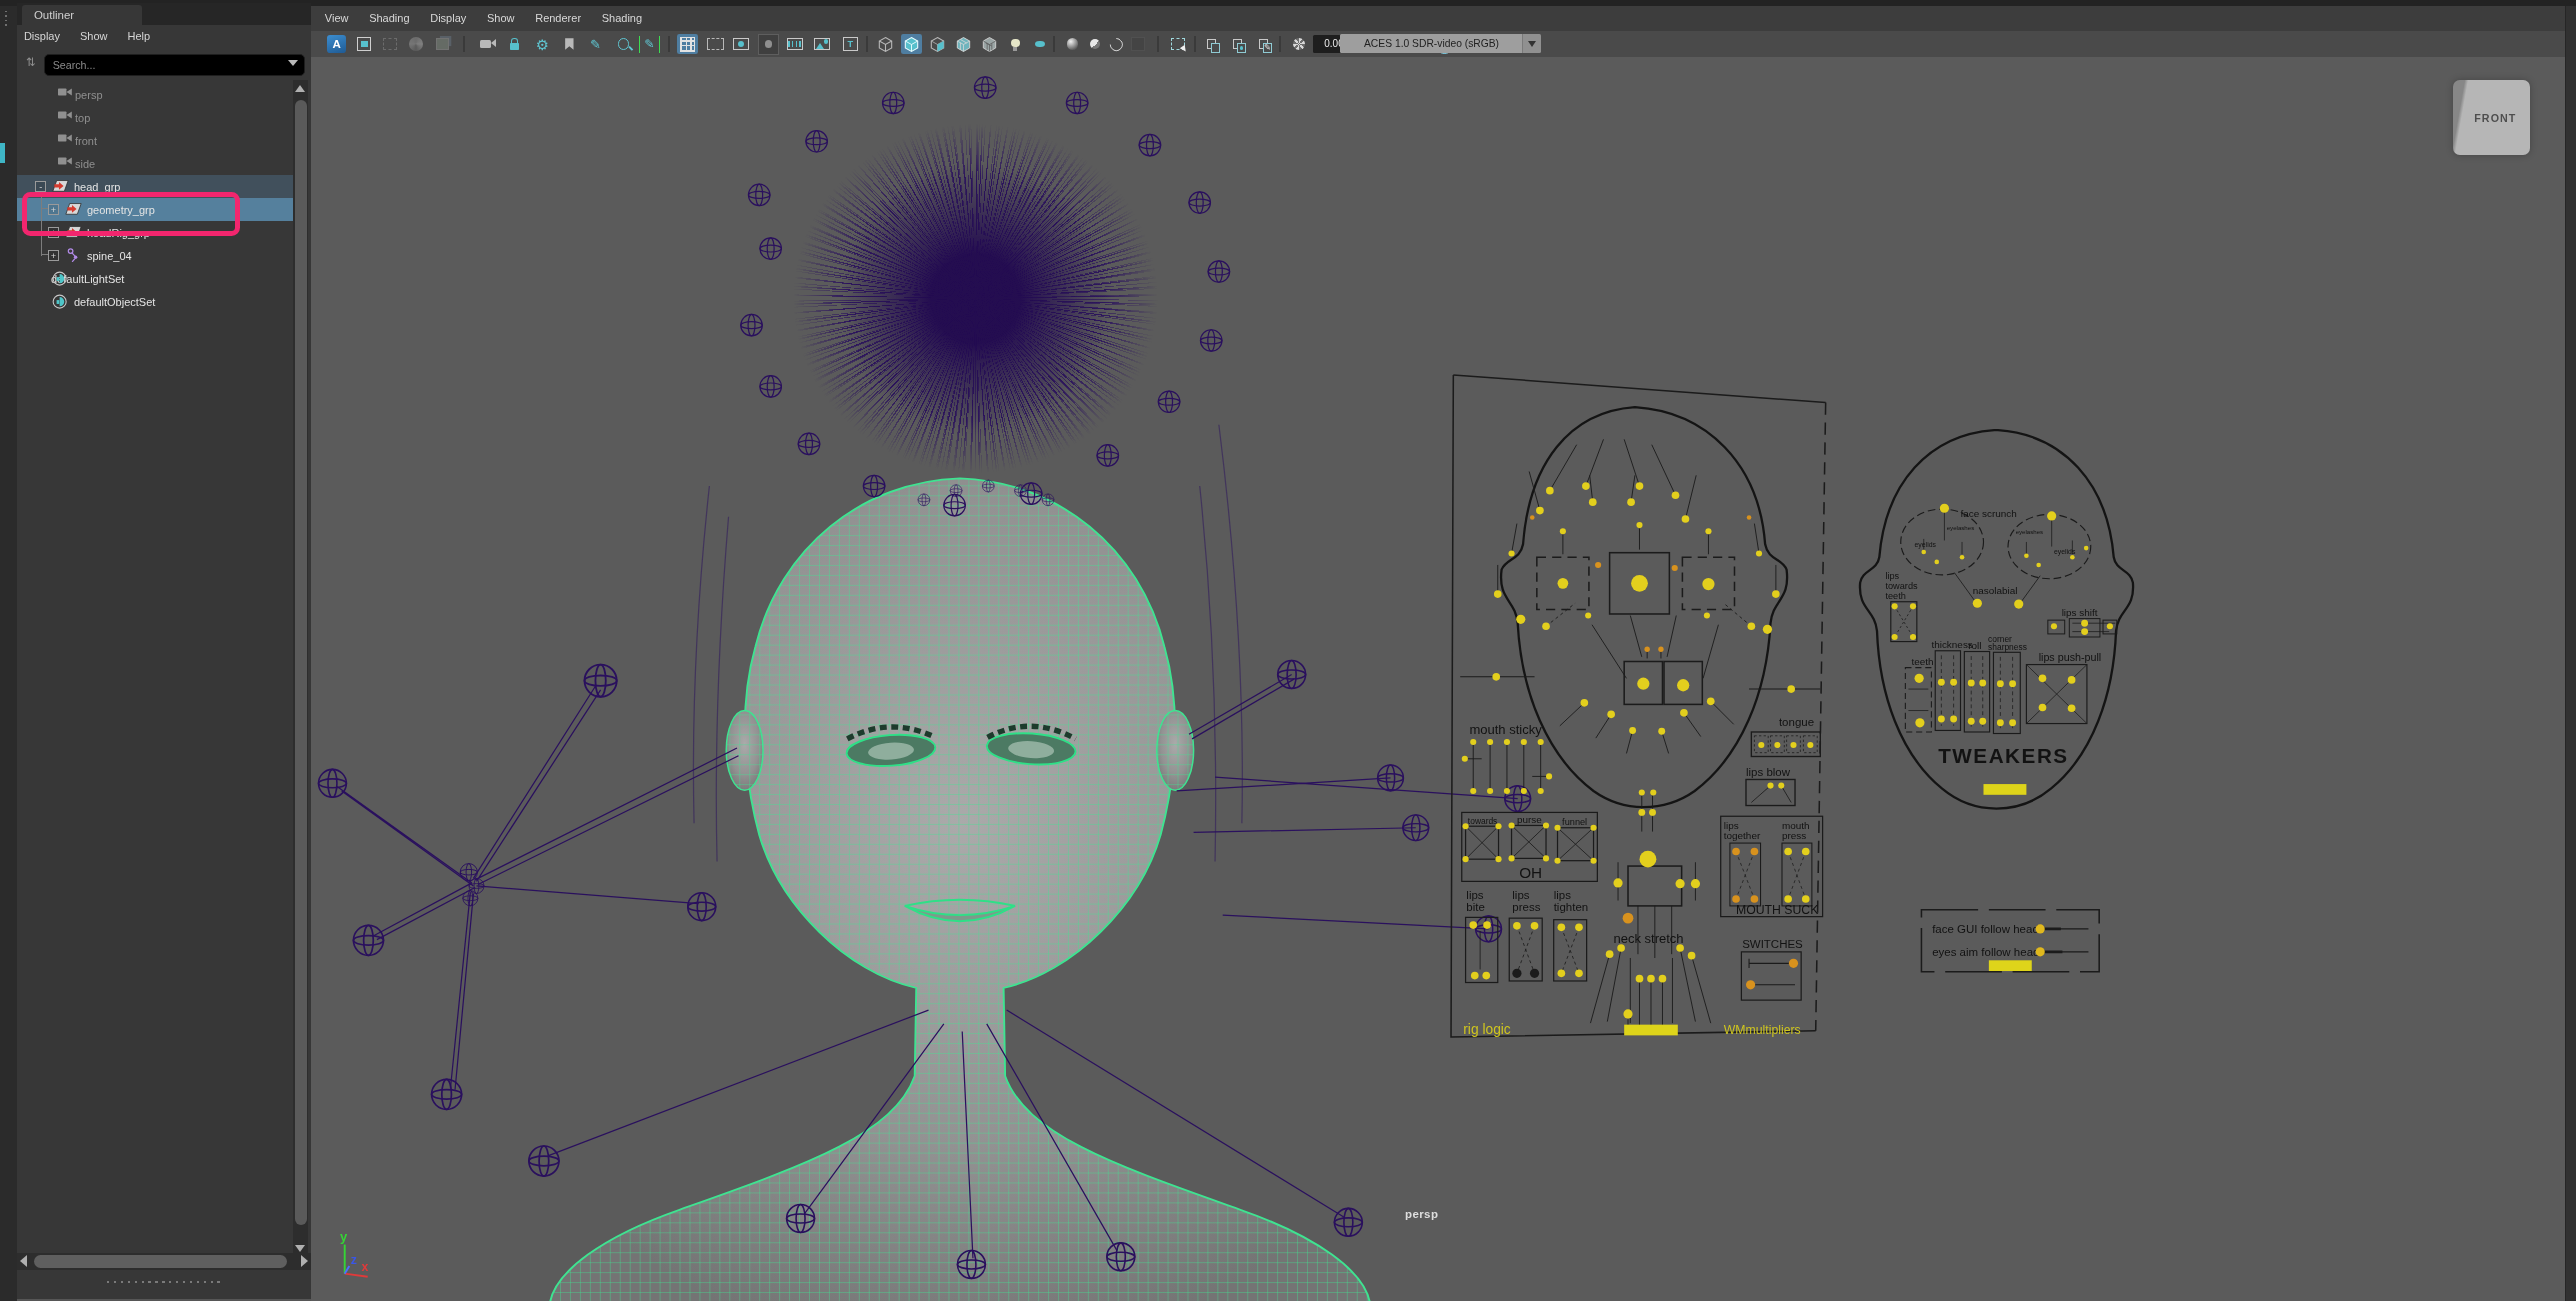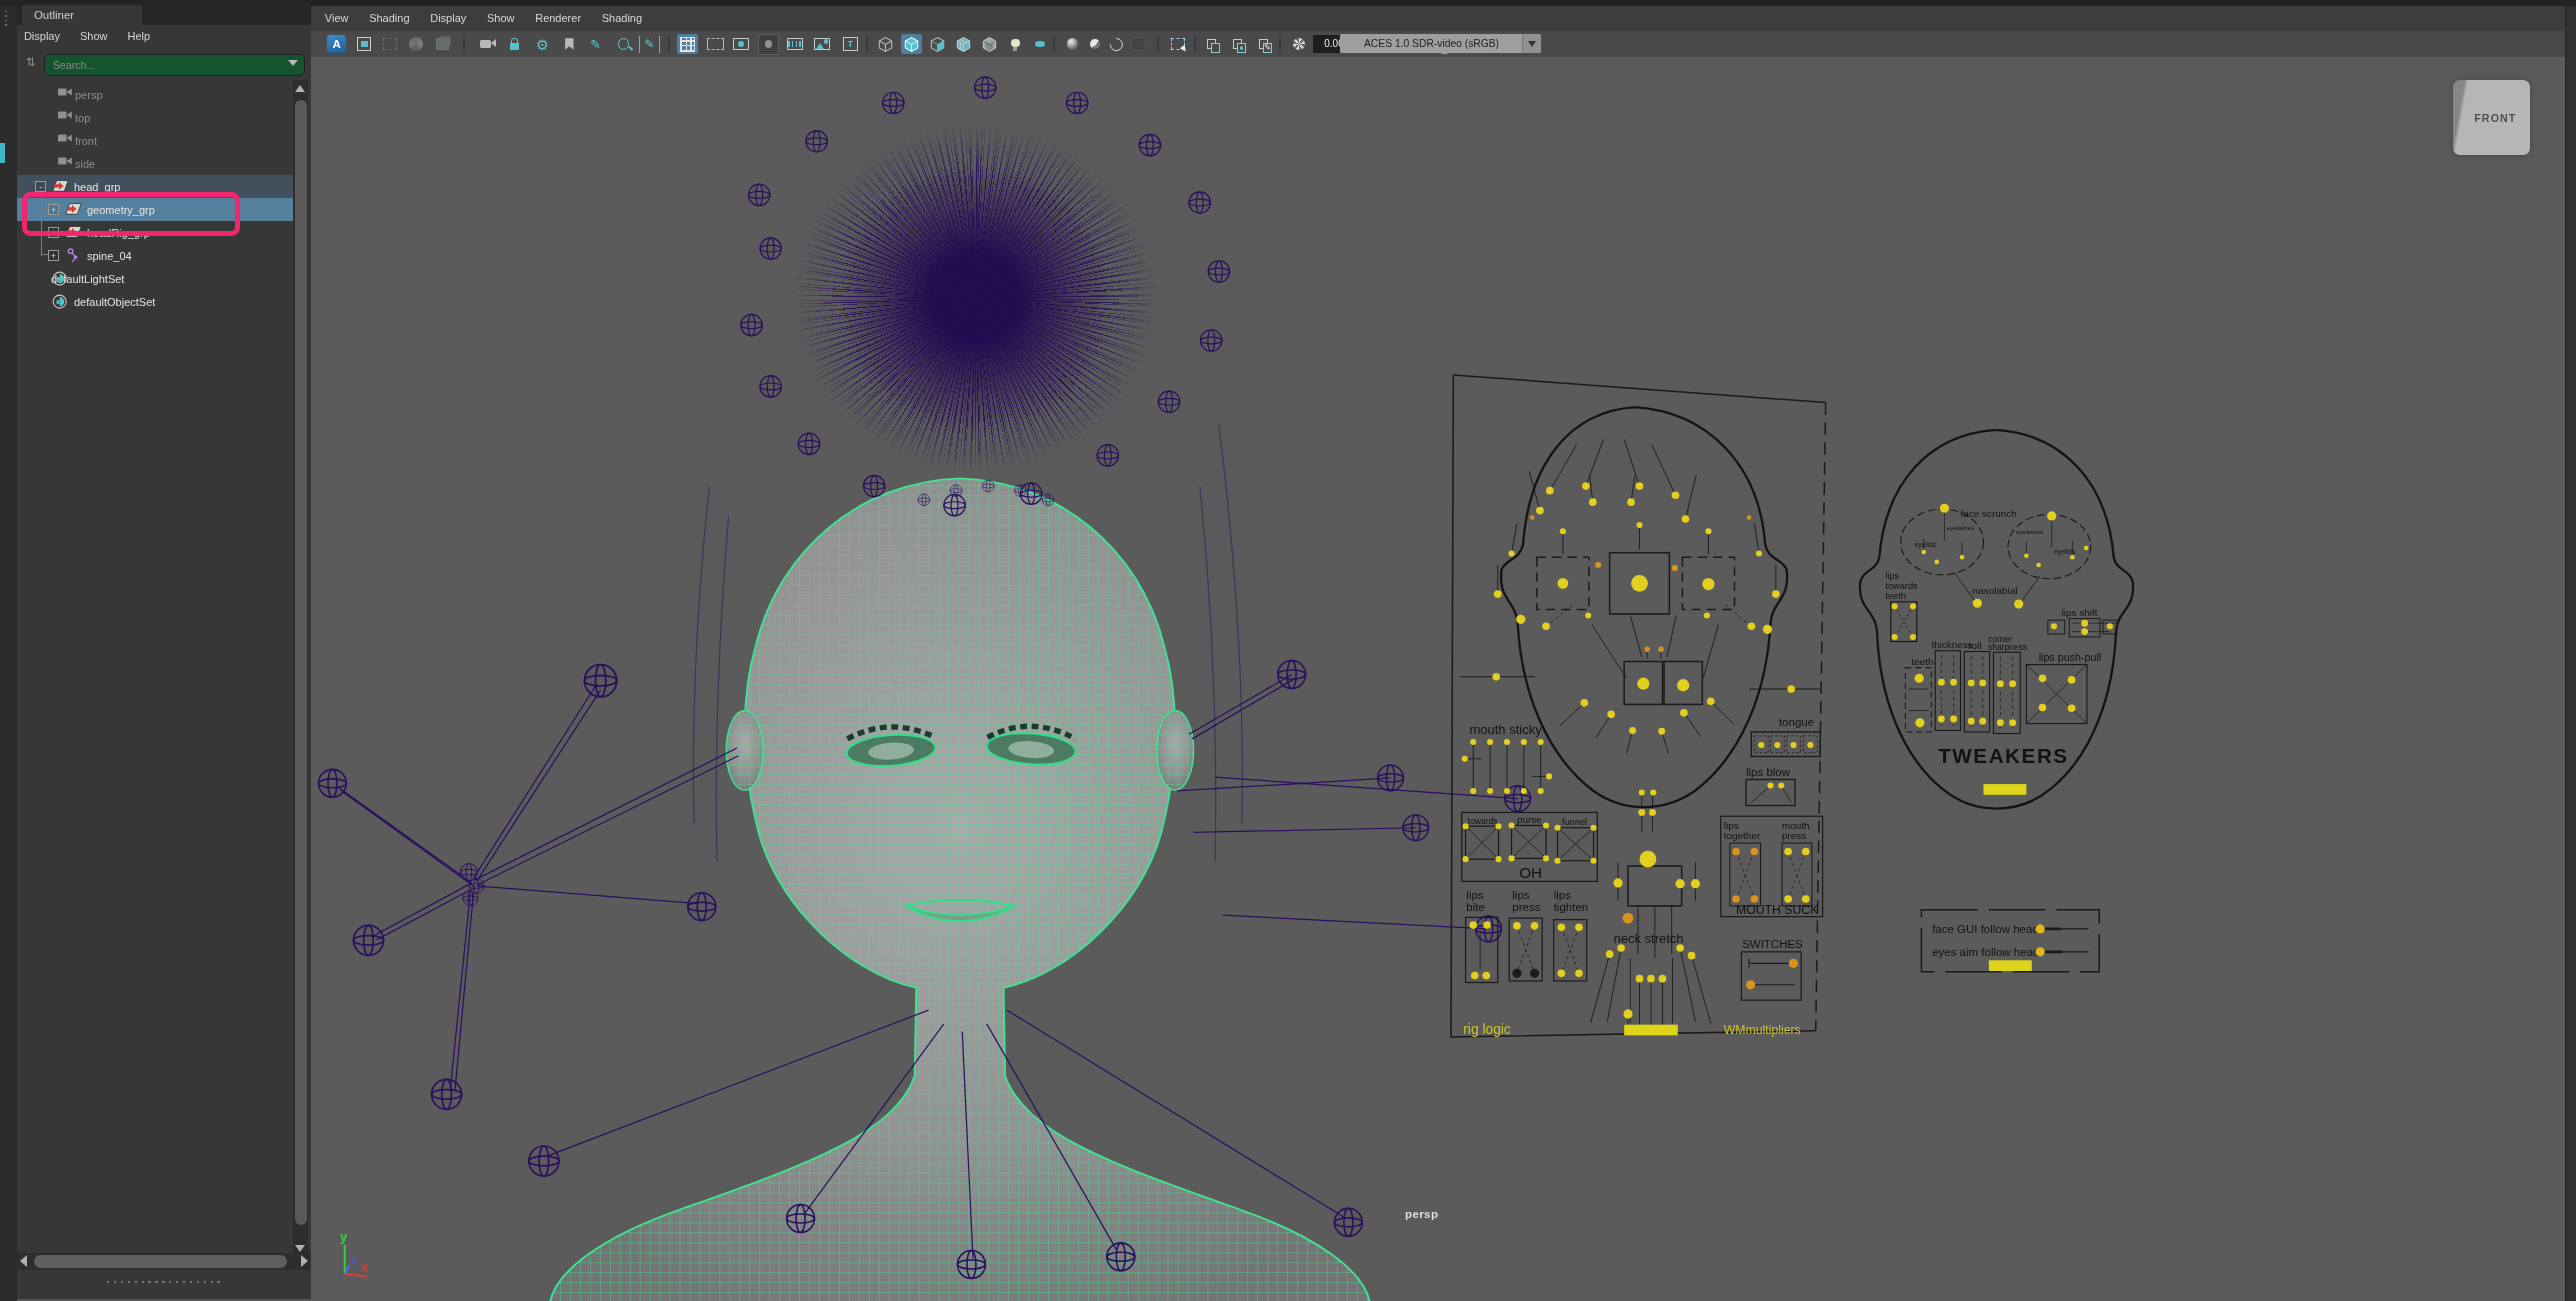--- a/index.html
+++ b/index.html
@@ -11,21 +11,21 @@
   #leftstrip .accent{position:absolute;left:0;top:137px;width:5.4px;height:20px;background:#3fb6c6;}
   #leftstrip .grip{position:absolute;left:4.6px;top:4.6px;width:2.3px;height:15.3px;background:repeating-linear-gradient(0deg,#6f6f6f 0 1.5px,transparent 1.5px 4.6px);}
   #rightstrip{left:2565px;top:6.1px;width:10.7px;height:1296px;background:#313131;border-left:0.8px solid #262626;}
   
   #outliner{left:17px;top:3px;width:294px;height:1296px;background:#373737;}
   #outl-tabs{left:0;top:0;width:294px;height:21.5px;background:#262626;}
   #outl-tab{left:4.6px;top:1.5px;width:120px;height:20px;background:#373737;border-radius:3.1px 3.1px 0 0;color:#cfcfcf;font-size:11.5px;line-height:20px;padding-left:12.3px;box-sizing:border-box;}
   #outl-menu{left:0;top:21.5px;width:294px;height:23px;display:flex;align-items:center;gap:20px;padding-left:6.9px;color:#d6d6d6;font-size:11px;}
   #outl-menu span{cursor:default;}
   .filter-icon{left:6.1px;top:52px;width:15.3px;height:15.3px;color:#8f8f8f;font-size:11.5px;line-height:15.3px;text-align:center;}
-  #search{left:27px;top:51px;width:261px;height:21.5px;background:#14532d;border:0.8px solid #1e1e1e;border-radius:5px;color:#bdbdbd;font-size:10.7px;padding:0 20px 0 7.7px;box-sizing:border-box;outline:none;}
+  #search{left:27px;top:51px;width:261px;height:21.5px;background:#000000;border:0.8px solid #1e1e1e;border-radius:5px;color:#bdbdbd;font-size:10.7px;padding:0 20px 0 7.7px;box-sizing:border-box;outline:none;}
   #search::placeholder{color:#8a8a8a;}
   #search-arrow{left:271px;top:57px;width:0;height:0;border-left:5.4px solid transparent;border-right:5.4px solid transparent;border-top:6.9px solid #b9b9b9;}
   .orow{left:0;width:277px;height:23px;display:flex;align-items:center;font-size:11px;color:#e4e4e4;}
   .orow.muted{color:#8f8f8f;}
   .orow .lbl{white-space:nowrap;}
   .rowbg-sel{left:0;width:277px;height:23px;background:#41505c;}
   .rowbg-hi{left:0;width:277px;height:23px;background:#55809d;}
   .expander{position:absolute;width:10.7px;height:10.7px;border:0.8px solid #9a9a9a;color:#d6d6d6;font-size:9.2px;line-height:10px;text-align:center;box-sizing:border-box;background:rgba(0,0,0,0.08);}
   .oicon{position:absolute;top:3.8px;}
   .guide{background:#7d7d7d;}

